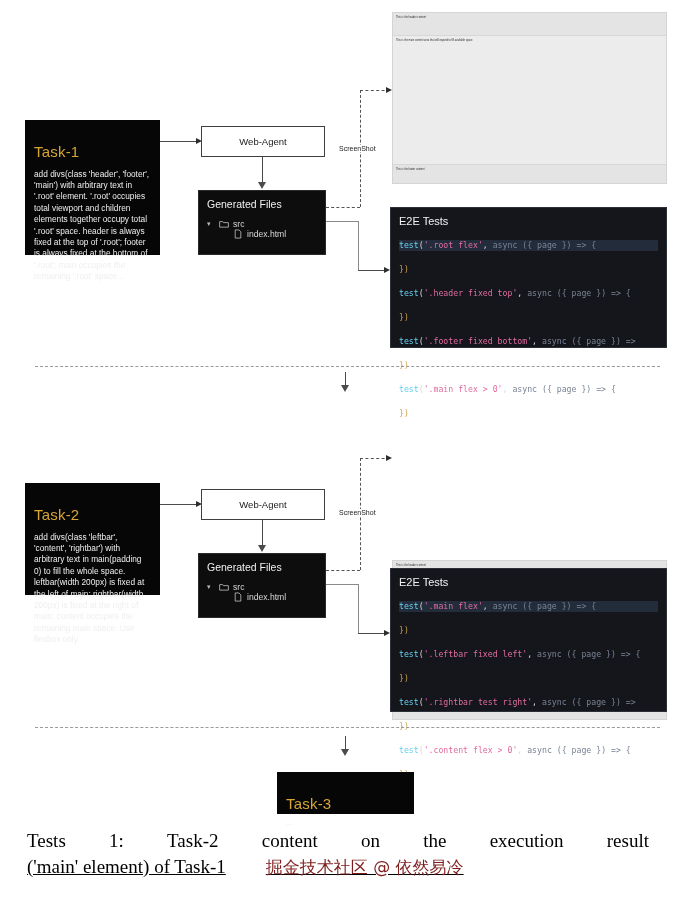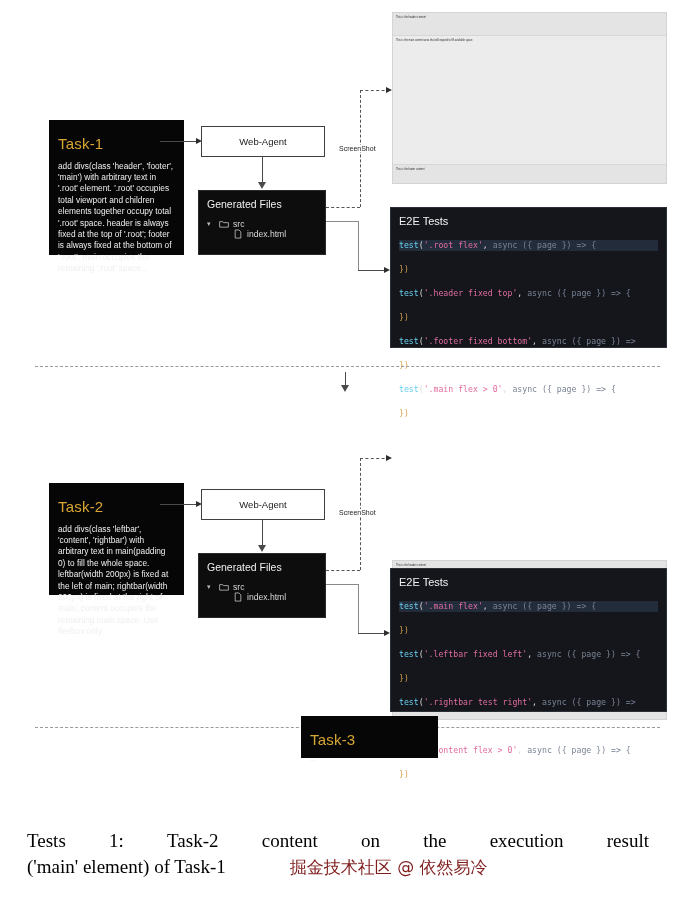--- a/index.html
+++ b/index.html
@@ -10,22 +10,21 @@
     position:relative;
     overflow:hidden;
     color:#111;
   }
   .abs{position:absolute;box-sizing:border-box;}
 
   
   .task-card{
     background:#060606;
     color:#e8e8e8;
-    padding:16px 9px 10px 9px;
-    margin-left:24px;
+    padding:24px 9px 10px 9px;
   }
   .task-title{
     color:#d8a632;
     font-size:15px;
     font-weight:400;
     letter-spacing:.2px;
     margin:0 0 8px 0;
     line-height:1.1;
   }
   .task-body{
@@ -288,33 +287,33 @@
       <div class="code-line"><span class="tok-fn">test</span><span class="tok-par">(</span><span class="tok-str">'.content flex &gt; 0'</span><span class="tok-par">, </span><span class="tok-dim">async ({ page }) =&gt; {</span></div>
       <div class="code-line"><span class="tok-brc">})</span></div>
     </div>
   </div>
 </div>
 
 <div class="abs sep" style="left:35px;top:727px;width:625px;"></div>
 <div class="abs vline" style="left:345px;top:736px;height:16px;"></div>
 <div class="abs arrow-d" style="left:341px;top:749px;"></div>
 
-<div class="abs task-card" style="left:277px;top:716px;width:137px;height:42px;">
+<div class="abs task-card" style="left:277px;top:772px;width:137px;height:42px;">
   <div class="task-title" style="margin-bottom:4px;">Task-3</div>
   <div class="task-dots">...</div>
 </div>
 
 <div class="abs cap" style="left:27px;top:828px;width:622px;">
   <div class="l1">
     <span>Tests</span>
     <span>1:</span>
     <span>Task-2</span>
     <span>content</span>
     <span>on</span>
     <span>the</span>
     <span>execution</span>
     <span>result</span>
   </div>
-  <div style="display:flex;align-items:center;gap:64px;">
+  <div style="display:flex;align-items:center;gap:40px;text-decoration:underline;">
     <span>('main' element) of Task-1</span>
     <span class="wm">掘金技术社区 @ 依然易冷</span>
   </div>
 </div>
 
 </body></html>

